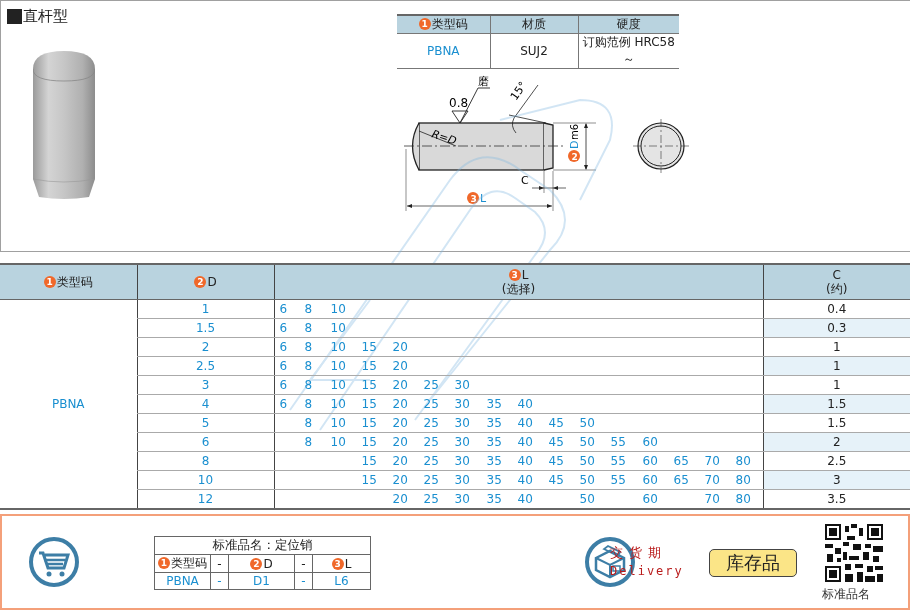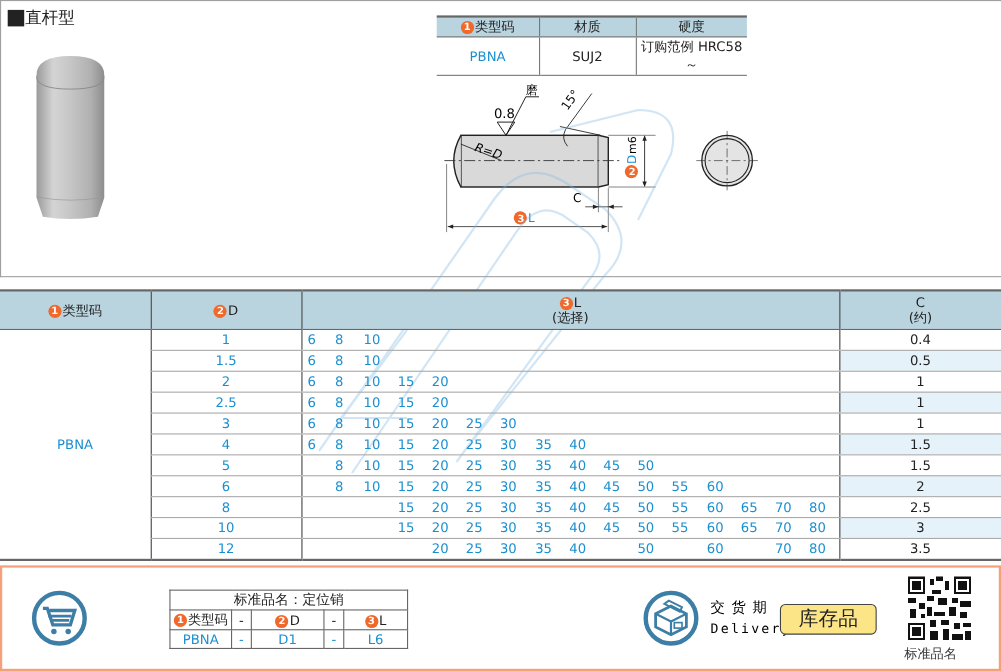--- a/index.html
+++ b/index.html
@@ -40,21 +40,21 @@
 
   
   .bottom-panel { position: absolute; left: 0; top: 514px; width: 910px; height: 96px; border: 2px solid #f4a07a; }
   .order-icon { position: absolute; left: 26px; top: 20px; width: 52px; height: 52px; }
   .order-text { position: absolute; left: 82px; top: 28px; font-size: 13px; color: #444; line-height: 18px; }
   .order-text .en { letter-spacing: 6px; font-family: "DejaVu Sans Mono", monospace; font-size: 12px; }
   .order-table { position: absolute; left: 152px; top: 20px; border-collapse: collapse; font-size: 12px; border: 1px solid #444; }
   .order-table td { border: 1px solid #666; text-align: center; height: 17px; padding: 0 3px; }
   .order-table .hd td { height: 18px; font-size: 12.5px; }
   .delivery-icon { position: absolute; left: 582px; top: 20px; width: 52px; height: 52px; }
-  .delivery-text { position: absolute; left: 644px; top: 28px; font-size: 13px; color: #000000; line-height: 18px; }
+  .delivery-text { position: absolute; left: 608px; top: 28px; font-size: 13px; color: #b91c1c; line-height: 18px; }
   .delivery-text .cn { letter-spacing: 6px; }
   .delivery-text .en { letter-spacing: 2px; font-family: "DejaVu Sans Mono", monospace; font-size: 12px; }
   .stock-badge { position: absolute; left: 707px; top: 33px; width: 88px; height: 28px; border: 1px solid #444; border-radius: 5px; background: #fbe587; font-size: 18px; text-align: center; line-height: 26px; color: #222; }
   .qr { position: absolute; left: 823px; top: 8px; width: 58px; height: 58px; }
   .qr-label { position: absolute; left: 820px; top: 70px; font-size: 12px; color: #333; }
 </style>
 </head>
 <body>
 
 <div class="top-panel">
@@ -177,21 +177,21 @@
       </tr>
       <tr>
         <td class="c-d">1.5</td>
         <td class="c-l">
           <div class="lvals">
             <span style="left: 5px;">6</span>
             <span style="left: 30px;">8</span>
             <span style="left: 56px;">10</span>
           </div>
         </td>
-        <td class="c-c alt">0.5</td>
+        <td class="c-c alt">0.3</td>
       </tr>
       <tr>
         <td class="c-d">2</td>
         <td class="c-l">
           <div class="lvals">
             <span style="left: 5px;">6</span>
             <span style="left: 30px;">8</span>
             <span style="left: 56px;">10</span>
             <span style="left: 87px;">15</span>
             <span style="left: 118px;">20</span>

